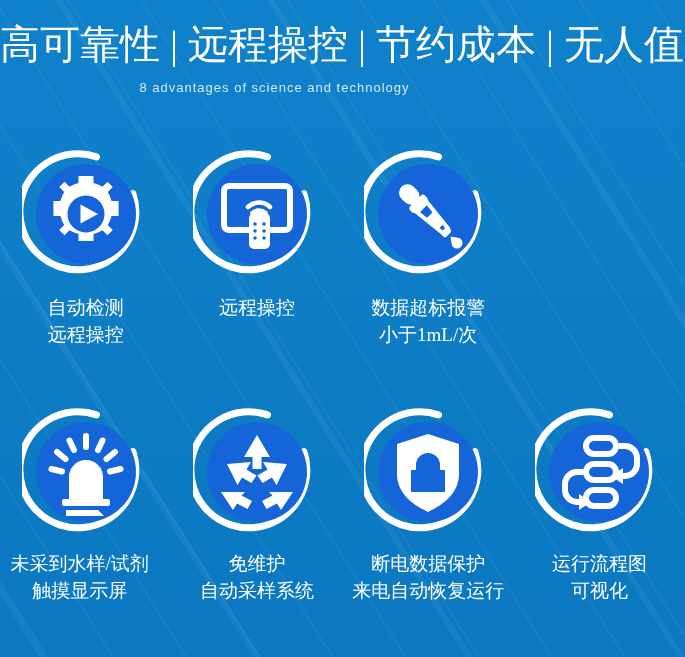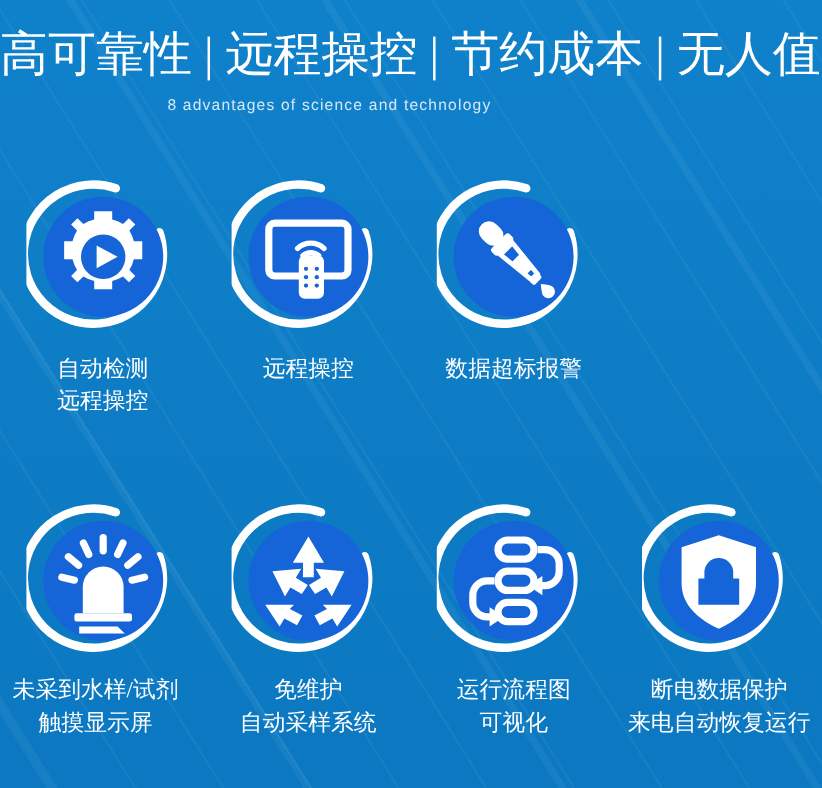--- a/index.html
+++ b/index.html
@@ -62,21 +62,21 @@
     font-size:13px;
     line-height:24px;
     letter-spacing:1.0px;
     white-space:nowrap;
     font-weight:300;
   }
 
   
   .row{position:absolute;left:0;width:685px;display:flex;}
   #row1{top:150px;height:240px;}
-  #row2{top:420px;height:237px;}
+  #row2{top:408px;height:237px;}
   .cell{
     width:171.25px;
     display:flex;flex-direction:column;align-items:center;
   }
   .badge{
     position:relative;
     width:128px;height:128px;
     flex:0 0 auto;
   }
   .ring{position:absolute;left:0;top:0;width:128px;height:128px;}
@@ -186,20 +186,21 @@
             <rect x="40" y="32" width="21" height="8" rx="2.5" fill="#ffffff"></rect>
             <path d="M43.5 41 L57.5 41 L54 74 L47 74 Z" fill="none" stroke="#ffffff" stroke-width="4"></path>
             <path d="M46 52 L55 52 L53.5 68 L47.5 68 Z" fill="#ffffff"></path>
             <rect x="45" y="73" width="10" height="6" rx="2" fill="#ffffff"></rect>
             <path d="M50 82 C46 87 44.5 89 44.5 91 a5.5 5.5 0 0 0 11 0 c0 -2 -1.5 -4 -5.5 -9 Z" fill="#ffffff"></path>
           </g>
         </svg>
       </div>
       <div class="caption">
         <span class="cap-l1">数据超标报警</span>
+        <span class="cap-l2">小于1mL/次</span>
       </div>
     </div>
 
   </div>
 
   <div class="row" id="row2">
 
     <div class="cell" id="cell5">
       <div class="badge">
         <svg class="ring" viewBox="0 0 128 128">
@@ -242,20 +243,41 @@
             <path d="M38 70 L14 70 L26 88 L30 81.5 L40.5 87 L45 79 L34.5 73.5 Z"></path>
           </g>
         </svg>
       </div>
       <div class="caption">
         <span class="cap-l1">免维护</span>
         <span class="cap-l2">自动采样系统</span>
       </div>
     </div>
 
+    <div class="cell" id="cell7">
+      <div class="badge">
+        <svg class="ring" viewBox="0 0 128 128">
+          <path d="M 74.5 6.9 A 58 58 0 1 0 110.9 43.6" fill="none" stroke="#ffffff" stroke-width="7" stroke-linecap="round"></path>
+        </svg>
+        <div class="disc"></div>
+        <svg class="glyph" viewBox="0 0 100 100">
+          <path fill="#ffffff" fill-rule="evenodd" d="
+            M50 12 L81 22 L81 52 C81 70 67 82 50 90 C33 82 19 70 19 52 L19 22 Z
+            M50 31 a12 12 0 0 0 -12 12 l0 5 l-5 0 l0 22 l34 0 l0 -22 l-5 0 l0 -5 a12 12 0 0 0 -12 -12 Z"></path>
+          <path fill="#1565d8" d="M50 38 a6 6 0 0 0 -6 6 l0 4 l12 0 l0 -4 a6 6 0 0 0 -6 -6 Z"></path>
+          <circle cx="50" cy="58" r="3.6" fill="#1565d8"></circle>
+          <rect x="48.4" y="58" width="3.2" height="8" fill="#1565d8"></rect>
+        </svg>
+      </div>
+      <div class="caption">
+        <span class="cap-l1">断电数据保护</span>
+        <span class="cap-l2">来电自动恢复运行</span>
+      </div>
+    </div>
+
     <div class="cell" id="cell8">
       <div class="badge">
         <svg class="ring" viewBox="0 0 128 128">
           <path d="M 74.5 6.9 A 58 58 0 1 0 110.9 43.6" fill="none" stroke="#ffffff" stroke-width="7" stroke-linecap="round"></path>
         </svg>
         <div class="disc"></div>
         <svg class="glyph" viewBox="0 0 100 100">
           <rect x="37" y="16" width="30" height="16" rx="8" fill="none" stroke="#ffffff" stroke-width="6"></rect>
           <rect x="37" y="42" width="30" height="16" rx="8" fill="none" stroke="#ffffff" stroke-width="6"></rect>
           <rect x="37" y="68" width="30" height="16" rx="8" fill="none" stroke="#ffffff" stroke-width="6"></rect>
@@ -264,35 +286,14 @@
           <path d="M34 50 L28 50 a12 12 0 0 0 -12 12 l0 6 a12 12 0 0 0 12 12 L33 80" fill="none" stroke="#ffffff" stroke-width="6" stroke-linecap="butt"></path>
           <path d="M30 72 L30 88 L42 80 Z" fill="#ffffff"></path>
         </svg>
       </div>
       <div class="caption">
         <span class="cap-l1">运行流程图</span>
         <span class="cap-l2">可视化</span>
       </div>
     </div>
 
-    <div class="cell" id="cell7">
-      <div class="badge">
-        <svg class="ring" viewBox="0 0 128 128">
-          <path d="M 74.5 6.9 A 58 58 0 1 0 110.9 43.6" fill="none" stroke="#ffffff" stroke-width="7" stroke-linecap="round"></path>
-        </svg>
-        <div class="disc"></div>
-        <svg class="glyph" viewBox="0 0 100 100">
-          <path fill="#ffffff" fill-rule="evenodd" d="
-            M50 12 L81 22 L81 52 C81 70 67 82 50 90 C33 82 19 70 19 52 L19 22 Z
-            M50 31 a12 12 0 0 0 -12 12 l0 5 l-5 0 l0 22 l34 0 l0 -22 l-5 0 l0 -5 a12 12 0 0 0 -12 -12 Z"></path>
-          <path fill="#1565d8" d="M50 38 a6 6 0 0 0 -6 6 l0 4 l12 0 l0 -4 a6 6 0 0 0 -6 -6 Z"></path>
-          <circle cx="50" cy="58" r="3.6" fill="#1565d8"></circle>
-          <rect x="48.4" y="58" width="3.2" height="8" fill="#1565d8"></rect>
-        </svg>
-      </div>
-      <div class="caption">
-        <span class="cap-l1">断电数据保护</span>
-        <span class="cap-l2">来电自动恢复运行</span>
-      </div>
-    </div>
-
   </div>
 </div>
 
 </body></html>

